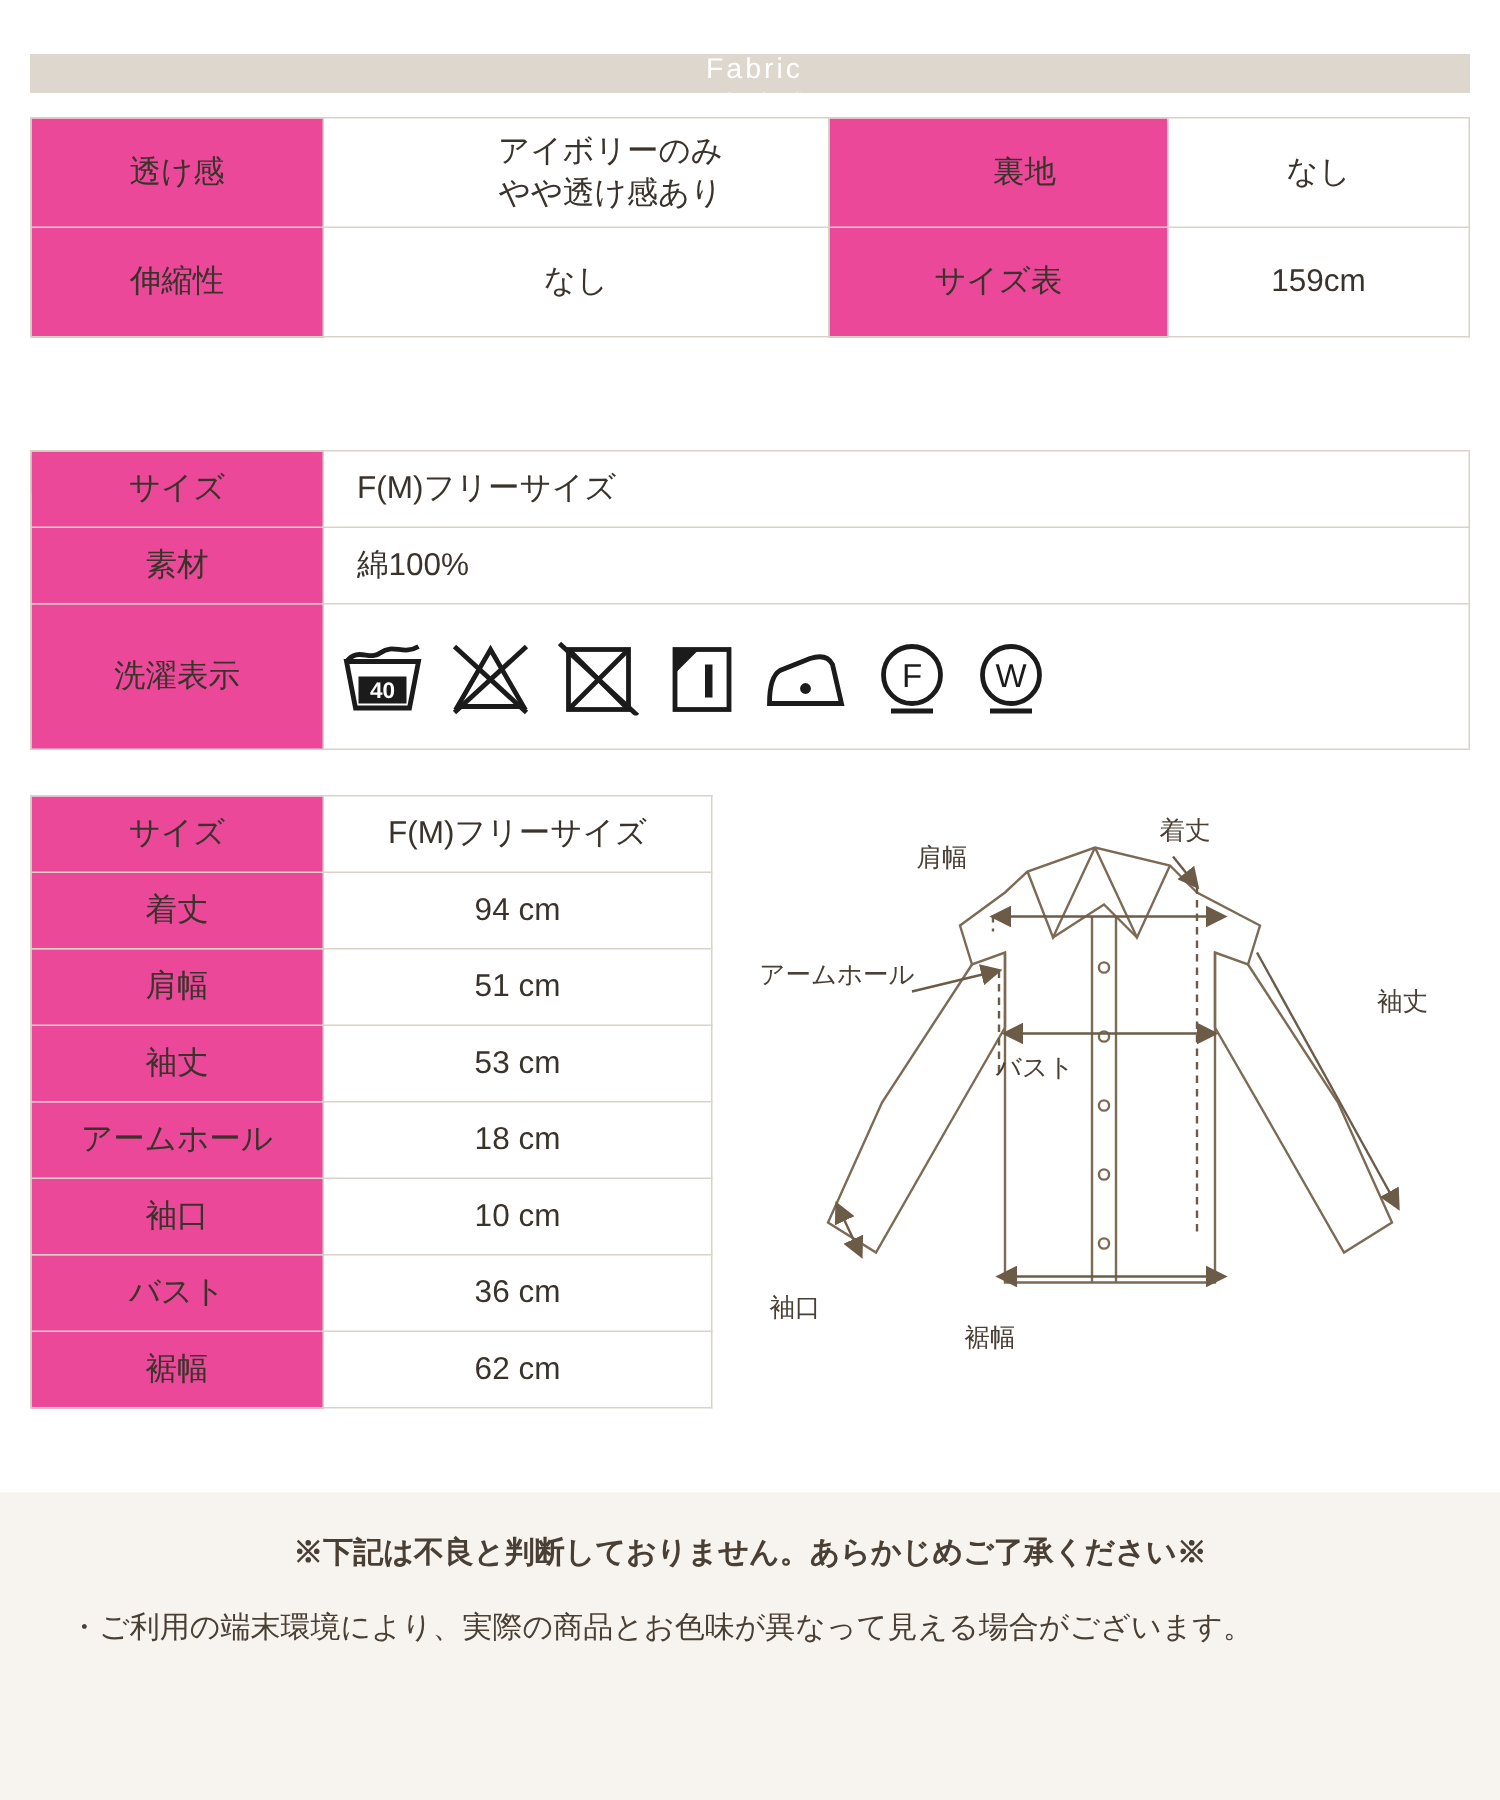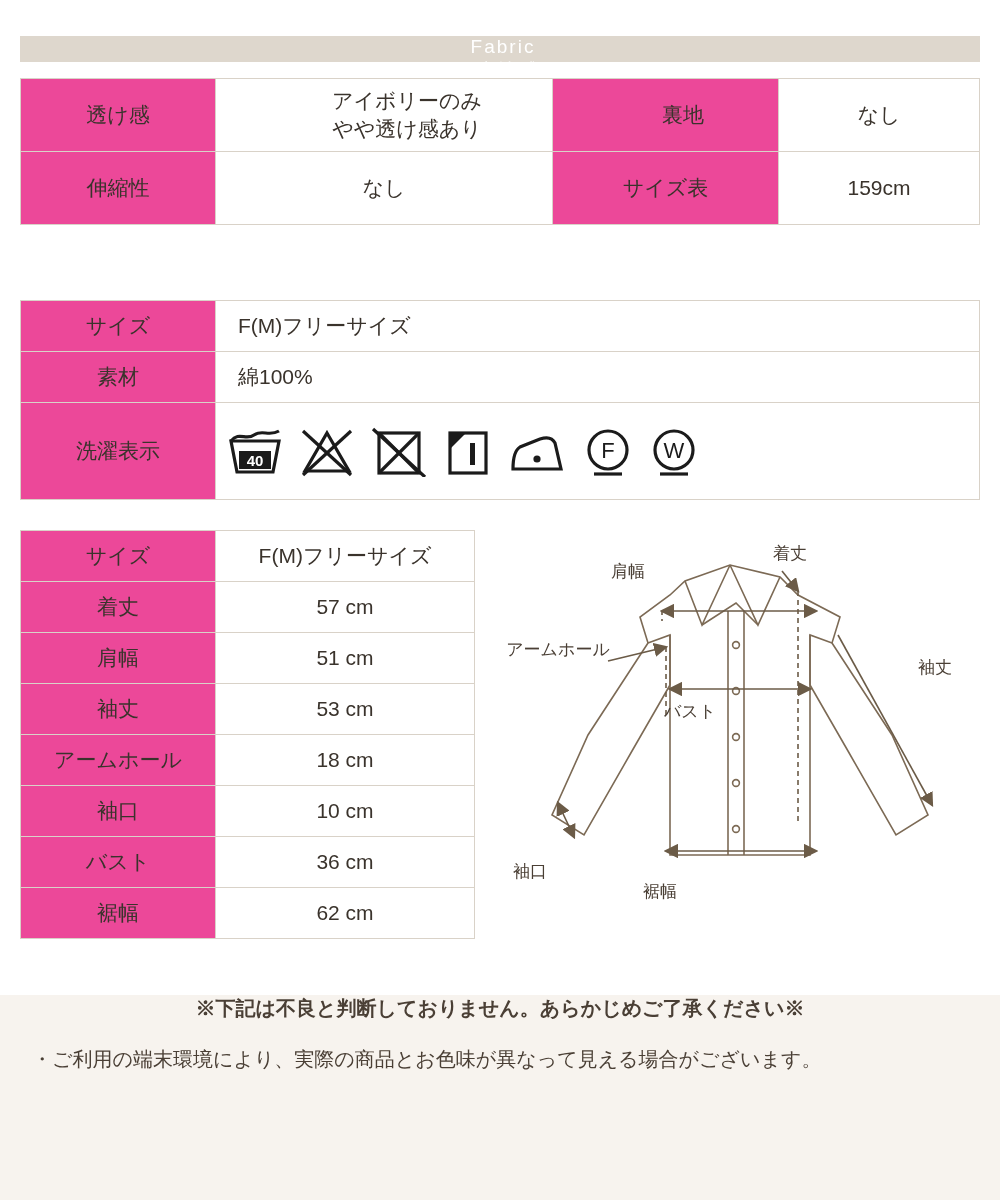--- a/index.html
+++ b/index.html
@@ -113,28 +113,29 @@
   
   #notice {
     position: absolute;
     left: 0;
     top: 995px;
     width: 1000px;
     height: 205px;
     background: #f7f3ee;
   }
   #notice .ntitle {
+    margin-top: 26px;
     text-align: center;
     font-size: 20px;
     font-weight: bold;
     color: #4a3f35;
   }
   #notice ul {
     list-style: none;
-    margin: 18px 0 0 4px;
+    margin: 18px 0 0 18px;
     padding: 0 0 0 28px;
   }
   #notice li {
     font-size: 20px;
     color: #4a3f35;
     line-height: 1.95;
   }
 </style>
 </head>
 <body>
@@ -236,21 +237,21 @@
     </table>
 
   <table class="grid" id="meas-table">
     <tbody>
         <tr>
       <td class="lbl">サイズ</td>
       <td>F(M)フリーサイズ</td>
     </tr>
     <tr>
       <td class="lbl">着丈</td>
-      <td>57 cm</td>
+      <td>94 cm</td>
     </tr>
     <tr>
       <td class="lbl">肩幅</td>
       <td>51 cm</td>
     </tr>
     <tr>
       <td class="lbl">袖丈</td>
       <td>53 cm</td>
     </tr>
     <tr>

